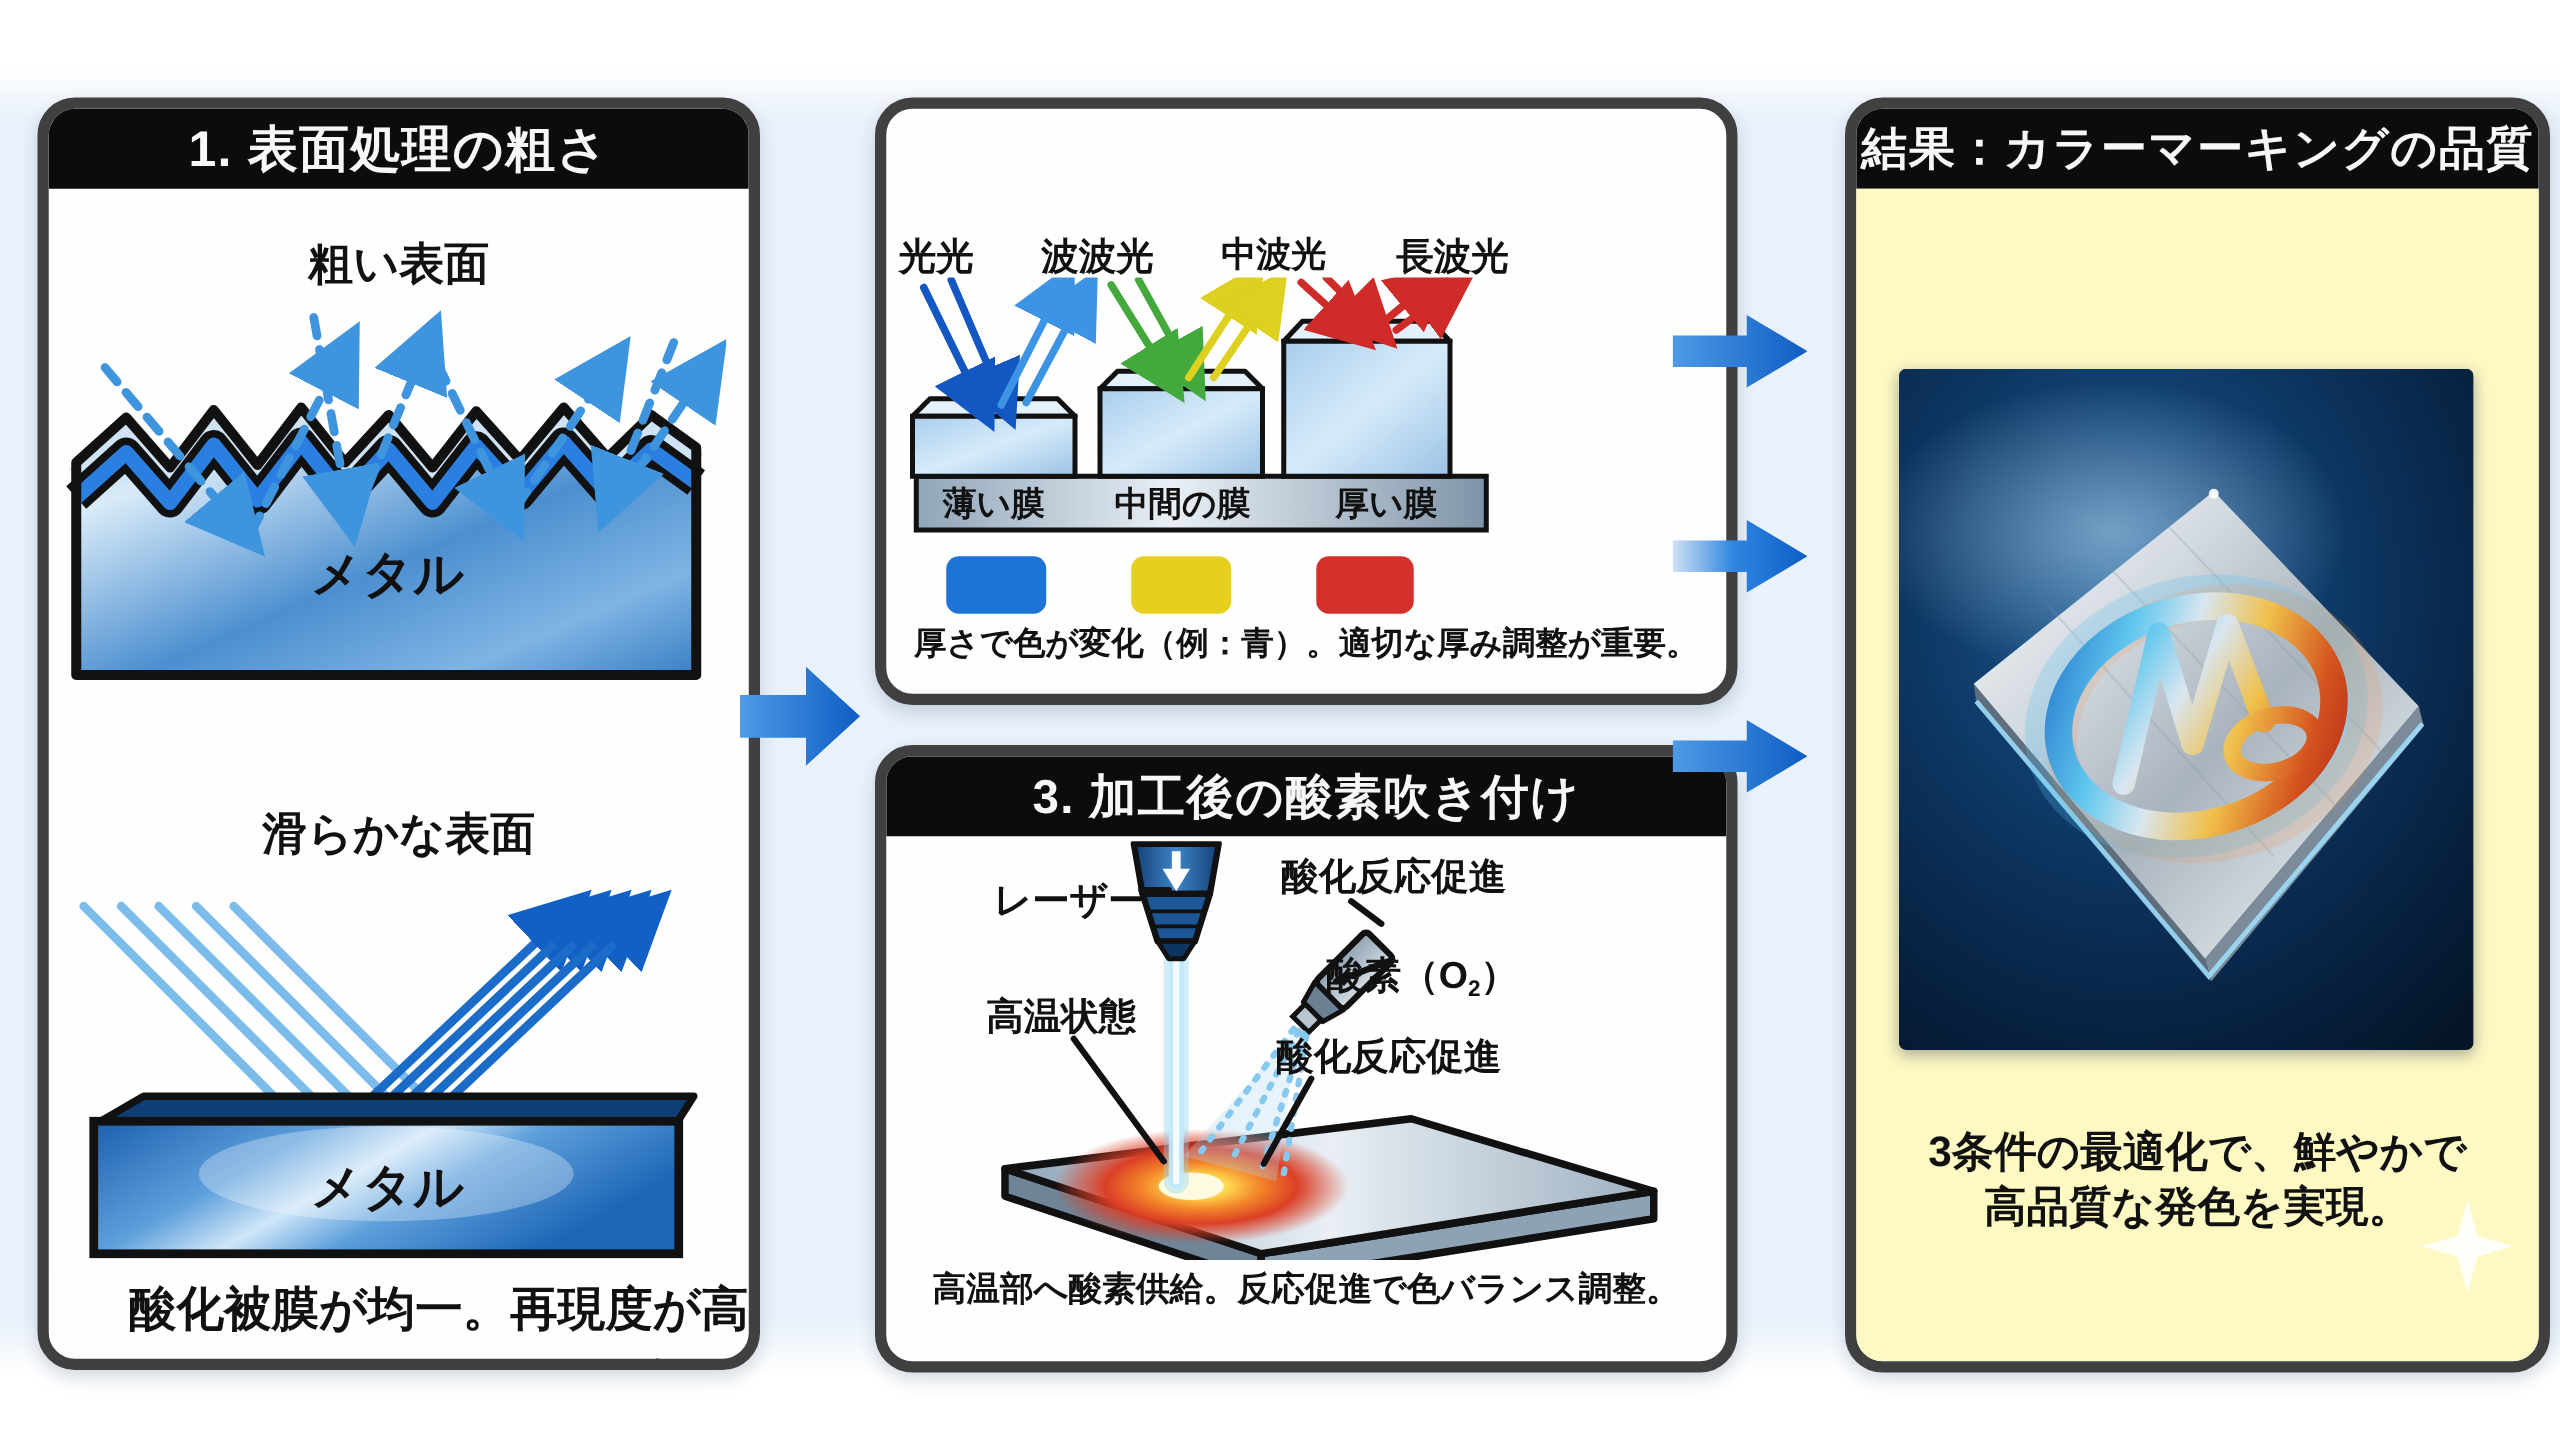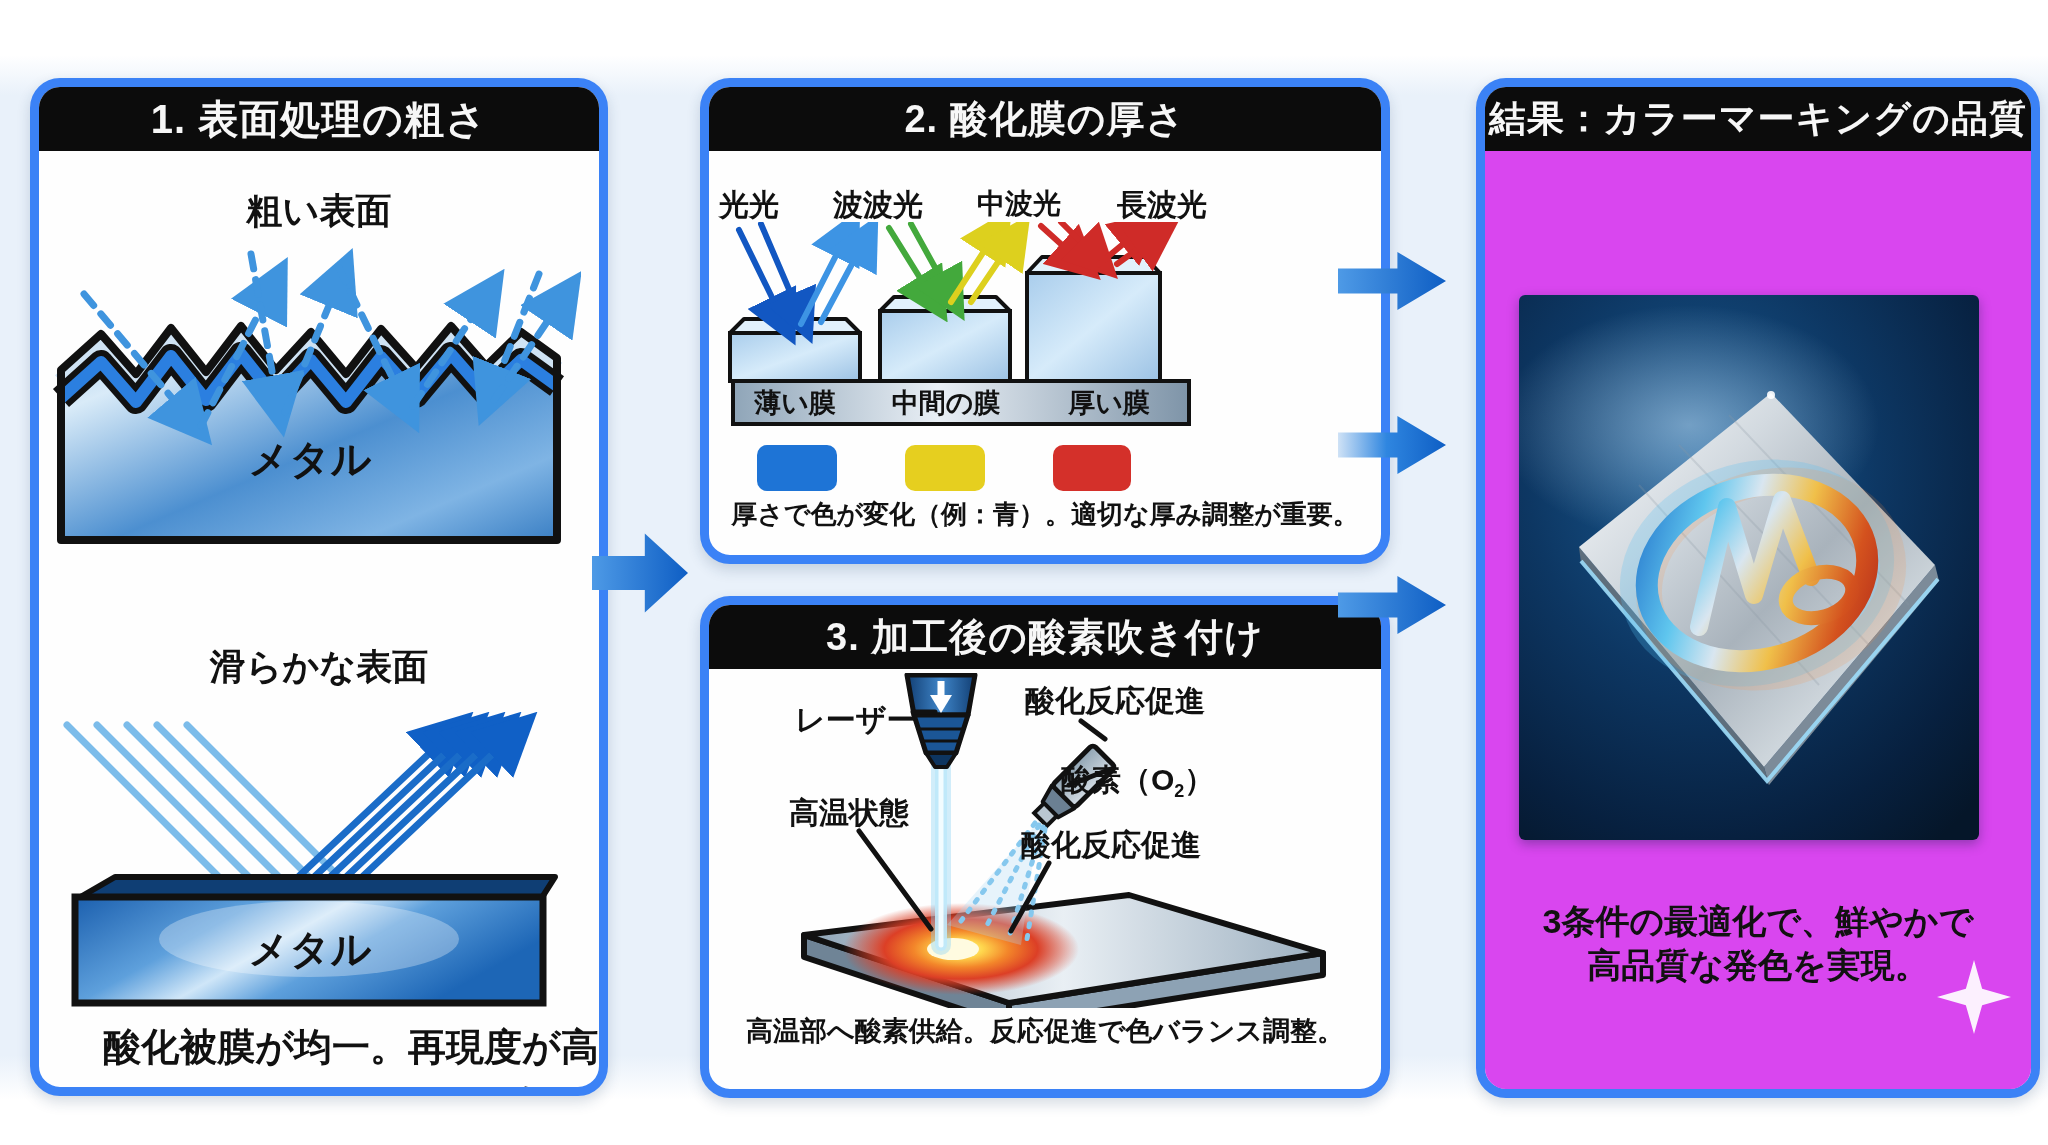--- a/index.html
+++ b/index.html
@@ -1,37 +1,37 @@
 <!DOCTYPE html>
 <html><head>
 <meta charset="utf-8">
 <style>
   html,body{margin:0;padding:0;}
   body{
     width:2048px;height:1145px;position:relative;overflow:hidden;
     font-family:"Liberation Sans","DejaVu Sans",sans-serif;
     background:linear-gradient(180deg,#ffffff 0px,#ffffff 55px,#e9f1fa 95px,#e9f1fa 1055px,#ffffff 1100px,#ffffff 1145px);
   }
-  .panel{position:absolute;background:#fefefe;border:9px solid #3b82f6;border-radius:30px;overflow:hidden;box-shadow:0 6px 14px rgba(30,60,100,.18);}
+  .panel{position:absolute;background:#fefefe;border:9px solid #404040;border-radius:30px;overflow:hidden;box-shadow:0 6px 14px rgba(30,60,100,.18);}
   .panel-header{position:absolute;left:0;right:0;top:0;height:64px;background:#0c0c0c;color:#f7f7f7;
     display:flex;align-items:center;justify-content:center;font-weight:800;letter-spacing:1px;}
   .cap{position:absolute;width:100%;text-align:center;font-weight:800;color:#111;}
   .lbl{position:absolute;font-weight:800;color:#111;white-space:nowrap;}
   .gfx{position:absolute;}
   .metal-label{position:absolute;left:50%;transform:translateX(-50%);font-weight:800;color:#111;font-size:40px;}
   .flow-arrow{position:absolute;background:linear-gradient(90deg,#4e9ae6,#0e5ec4);
     clip-path:polygon(0 31%,55% 31%,55% 6%,100% 50%,55% 94%,55% 69%,0 69%);}
   .flow-arrow.fade{background:linear-gradient(90deg,#cfe2f6,#2f86e0 45%,#0e5ec4);}
   .swatch{position:absolute;height:46px;border-radius:10px;}
   .sw-blue{background:#1e74d6;}
   .sw-yellow{background:#e6cf1f;}
   .sw-red{background:#d4302a;}
   .sparkle{position:absolute;background:#ffffff;opacity:.92;
     clip-path:polygon(50% 0,61% 39%,100% 50%,61% 61%,50% 100%,39% 61%,0 50%,39% 39%);}
-  .result-body{position:absolute;left:0;right:0;top:64px;bottom:0;background:#d946ef;}
+  .result-body{position:absolute;left:0;right:0;top:64px;bottom:0;background:#fef9c3;}
   .result-img{position:absolute;border-radius:6px;overflow:hidden;box-shadow:0 4px 12px rgba(10,30,60,.35);}
   sub{font-size:60%;}
 </style>
 </head>
 <body>
 
 <div class="panel" style="left:30px;top:78px;width:560px;height:1000px;">
   <div class="panel-header" style="font-size:40px;">1. 表面処理の粗さ</div>
 
   <div class="cap" style="top:100px;font-size:36px;">粗い表面</div>
@@ -111,21 +111,20 @@
     </svg>
     <div class="metal-label" style="top:235px;">メタル</div>
   </div>
 
   <div class="cap" style="top:935px;font-size:38px;text-align:right;">酸化被膜が均一。再現度が高い。</div>
 </div>
 
 <div class="flow-arrow" style="left:592px;top:528px;width:96px;height:90px;"></div>
 
 <div class="panel" style="left:700px;top:78px;width:672px;height:468px;">
-  <div class="panel-header" style="font-size:38px;">2. 酸化膜の厚さ</div>
 
   <div class="lbl" style="left:10px;top:98px;font-size:30px;">光光</div>
   <div class="lbl" style="left:124px;top:98px;font-size:30px;">波波光</div>
   <div class="lbl" style="left:268px;top:98px;font-size:28px;">中波光</div>
   <div class="lbl" style="left:408px;top:98px;font-size:30px;">長波光</div>
 
   <div class="gfx" style="left:0;top:135px;width:654px;height:210px;">
     <svg width="654" height="210" viewBox="0 0 654 210">
       <defs>
         <linearGradient id="gBar" x1="0" y1="0" x2="1" y2="0">

